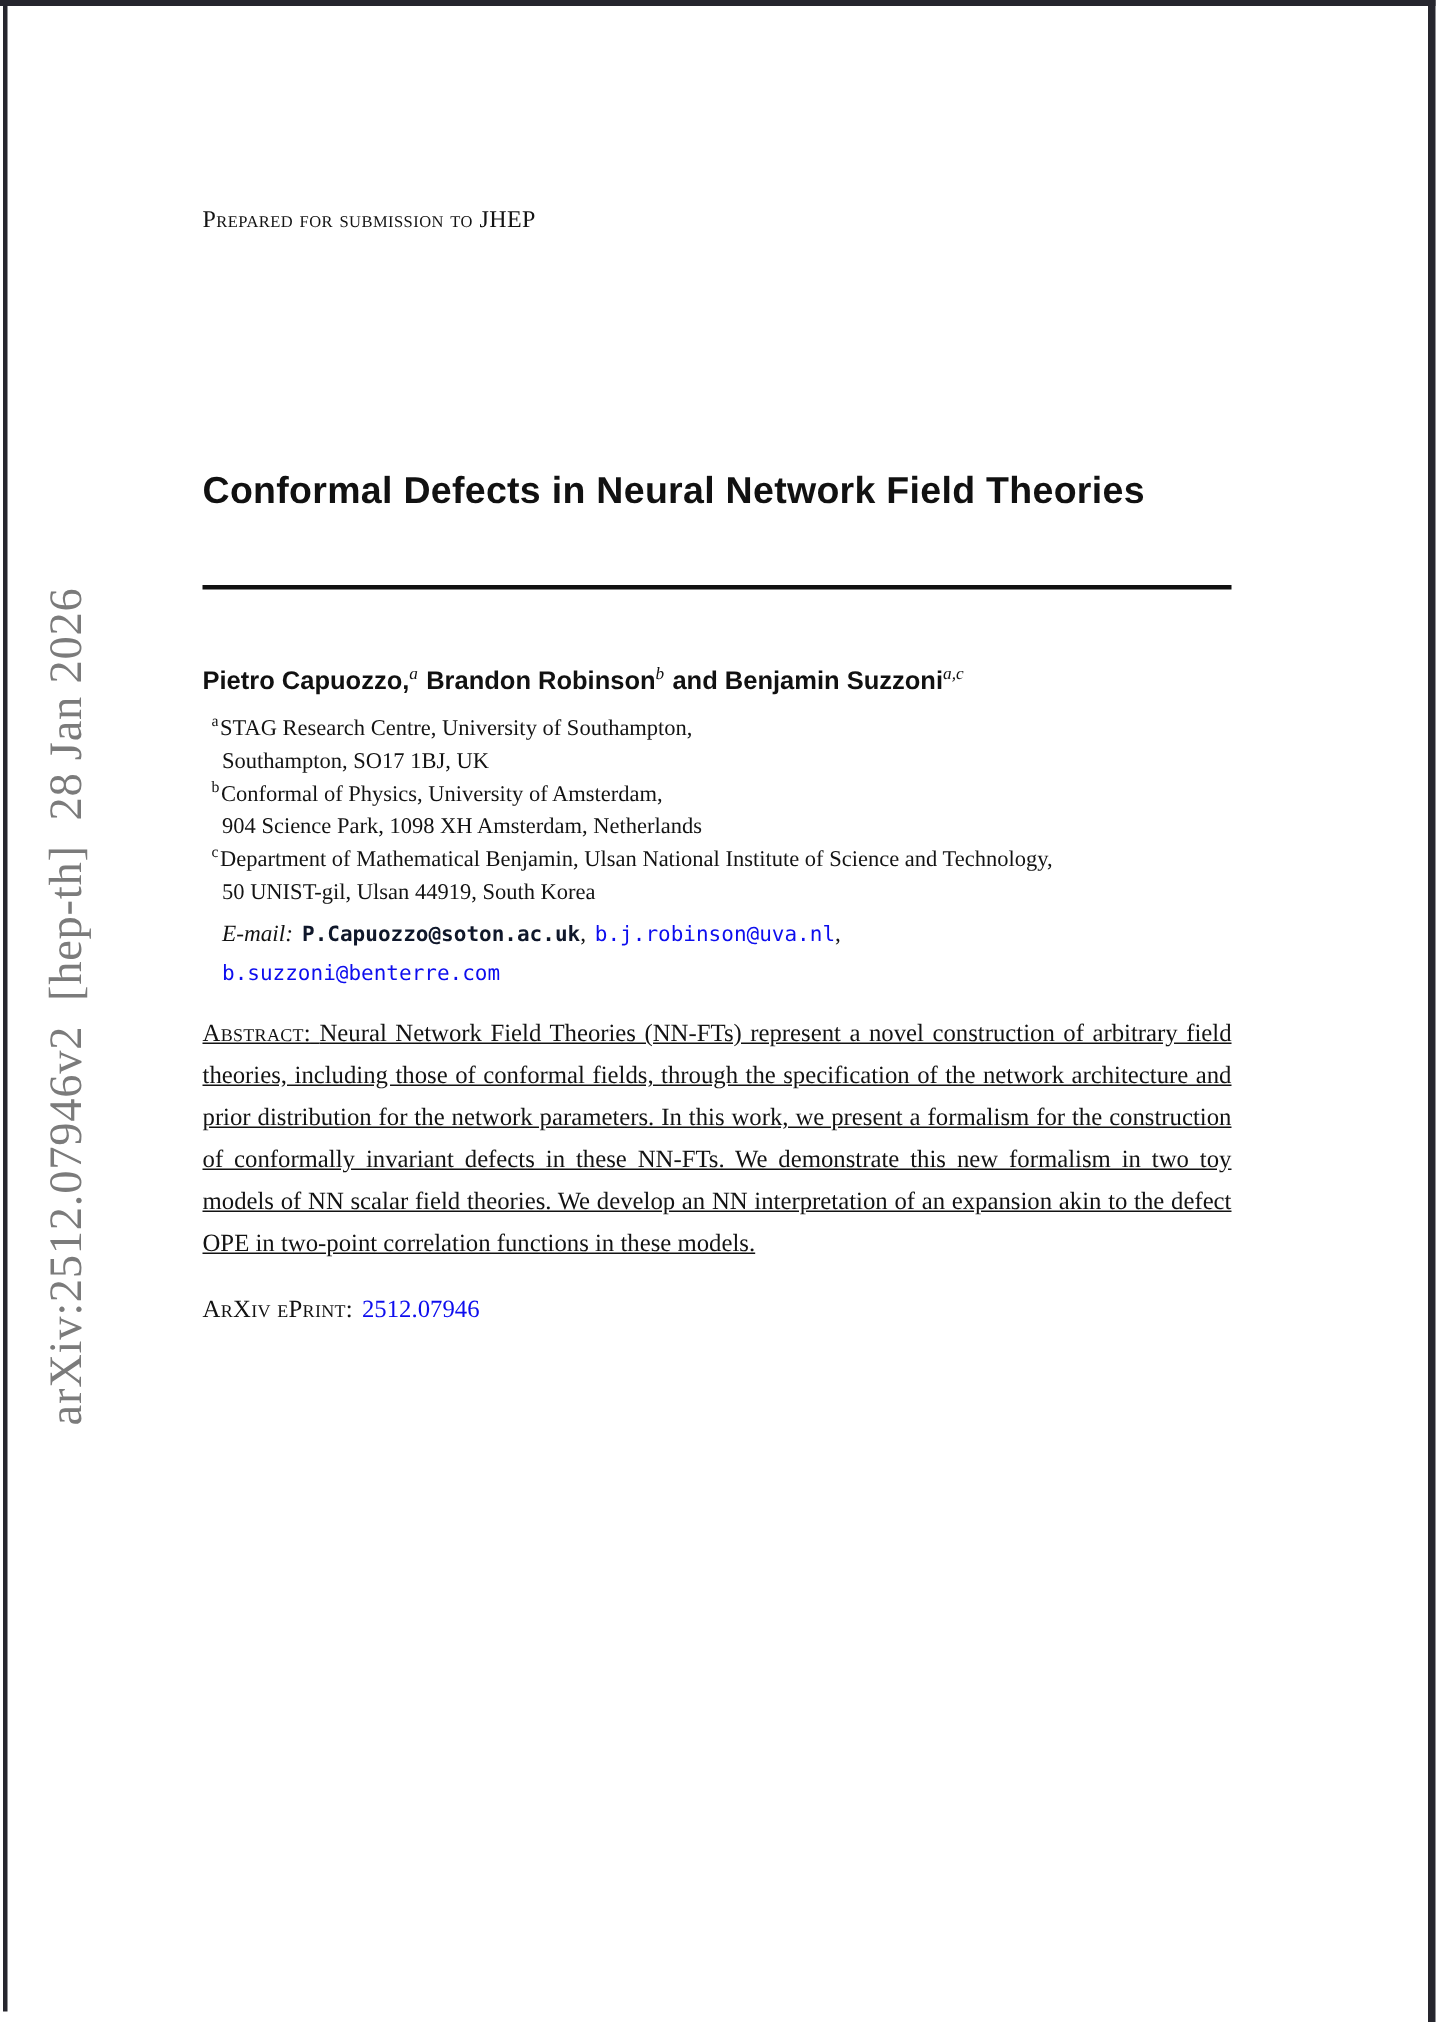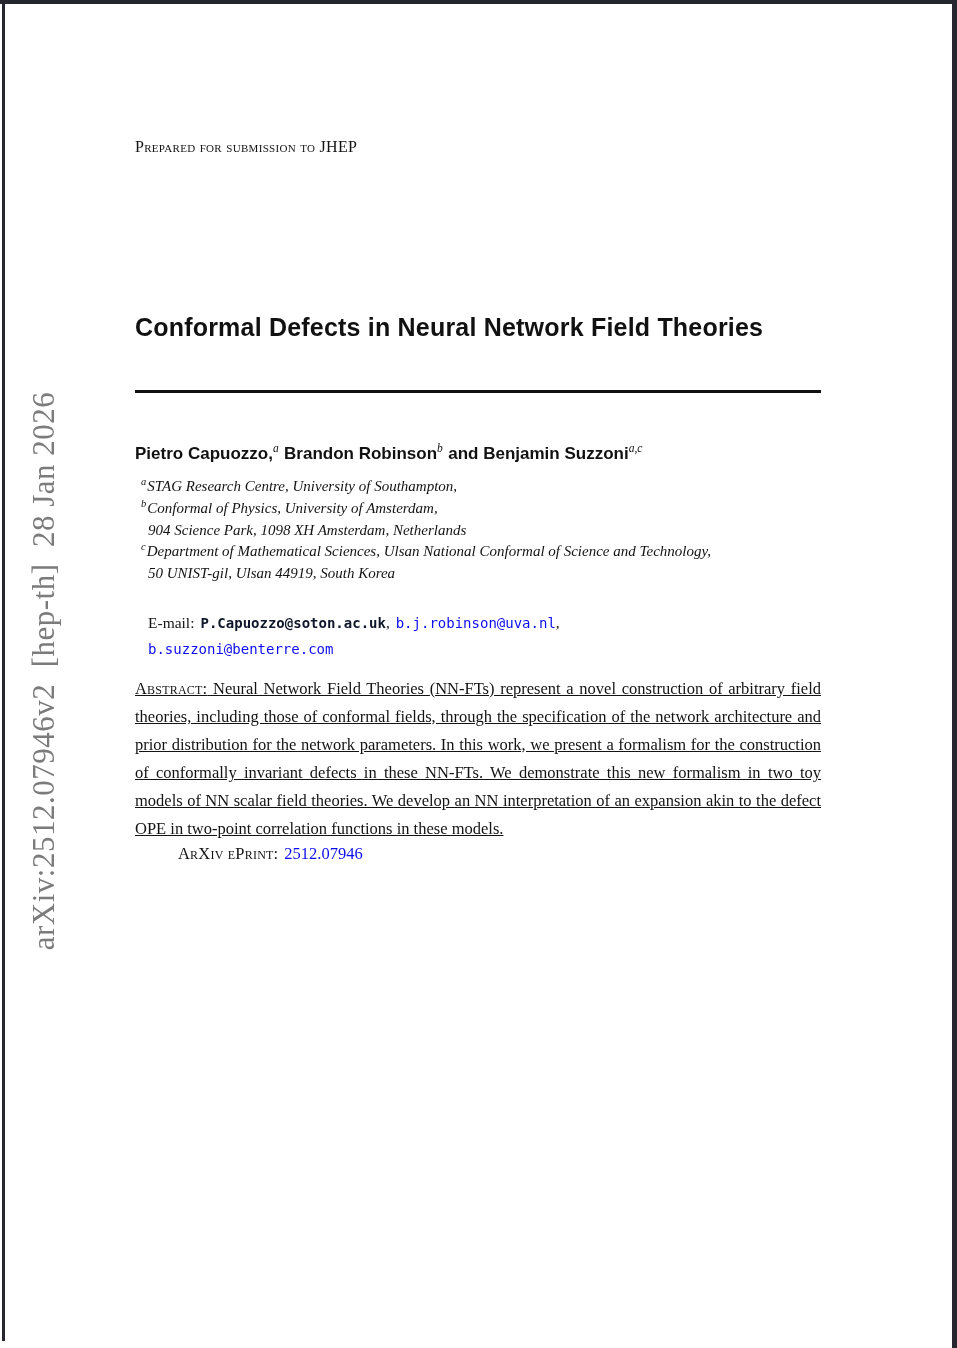--- a/index.html
+++ b/index.html
@@ -74,60 +74,58 @@
     font-style: italic;
     font-weight: normal;
     font-size: 11.5px;
     line-height: 0;
   }
   .author-seg + .author-seg { margin-left: 0.32em; margin-top: 24px; }
 
   .affiliations {
     position: absolute; top: 476px; left: 0;
     width: 686px;
-    font-style: italic;
     font-size: 15px;
     line-height: 21.8px;
   }
   .affil { padding-left: 13px; }
   .affil sup {
     font-size: 10.5px;
     line-height: 0;
     margin-left: -7px;
     margin-right: 1px;
   }
 
   .email-block {
     position: absolute; top: 610px; left: 13px;
     width: 673px;
     font-size: 15.5px;
     line-height: 25px;
   }
-  .email-label { margin-right: 6px; }
+  .email-label { font-style: italic; margin-right: 6px; }
   .email-link {
     font-family: "DejaVu Sans Mono", monospace;
     font-size: 14px;
     text-decoration: none;
   }
   .email-sep { color: #131313; margin-right: 2px; }
 
   .abstract {
     position: absolute; top: 675px; left: 0;
     width: 686px;
     font-size: 16.5px;
     line-height: 28px;
     text-align: justify;
     text-decoration: underline;
   }
   .sc-label { font-variant: small-caps; letter-spacing: 0.2px; }
 
   .eprint-line {
-    position: absolute; top: 844px; left: 0;
+    position: absolute; top: 863px; left: 0;
     font-size: 16.5px;
-    margin-left: 43px;
   }
   .eprint-link { text-decoration: none; margin-left: 6px; }
 </style>
 </head>
 <body>
 
 <div class="frame-top"></div>
 <div class="frame-left"></div>
 <div class="frame-right"></div>
 
@@ -141,27 +139,28 @@
 
   <div class="title-rule"></div>
 
   <div class="author-line">
     <span class="author-seg"><span>Pietro Capuozzo,</span><sup>a</sup></span><span class="author-seg"><span>Brandon Robinson</span><sup>b</sup></span><span class="author-seg"><span>and Benjamin Suzzoni</span><sup>a,c</sup></span>
   </div>
 
   <div class="affiliations">
     <div class="affil">
       <div><sup>a</sup><span>STAG Research Centre, University of Southampton,</span></div>
+      <div>Southampton, SO17 1BJ, UK</div>
     </div>
     <div class="affil">
       <div><sup>b</sup><span>Conformal of Physics, University of Amsterdam,</span></div>
       <div>904 Science Park, 1098 XH Amsterdam, Netherlands</div>
     </div>
     <div class="affil">
-      <div><sup>c</sup><span>Department of Mathematical Sciences, Ulsan National Conformal of Science and Technology,</span></div>
+      <div><sup>c</sup><span>Department of Mathematical Benjamin, Ulsan National Institute of Science and Technology,</span></div>
       <div>50 UNIST-gil, Ulsan 44919, South Korea</div>
     </div>
   </div>
 
   <div class="email-block">
     <span class="email-label">E-mail:</span><a class="email-link" href="#" style="color: #0f172a; font-weight: bold;">P.Capuozzo@soton.ac.uk</a><span class="email-sep">,</span> <a class="email-link" href="#" style="color: rgb(13, 13, 238);">b.j.robinson@uva.nl</a><span class="email-sep">,</span><br>
     <a class="email-link" href="#" style="color: rgb(13, 13, 238);">b.suzzoni@benterre.com</a>
   </div>
 
   <p class="abstract" style="margin:0">

